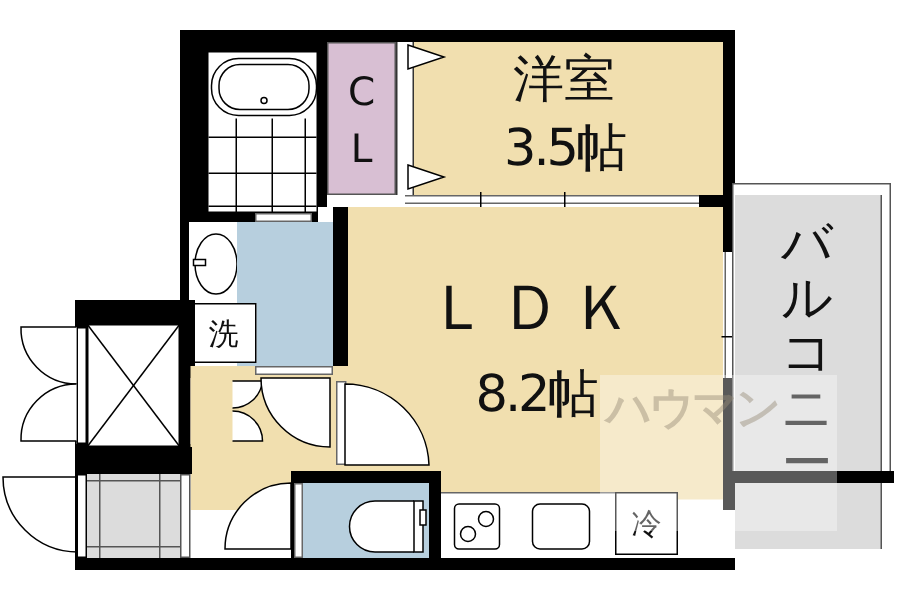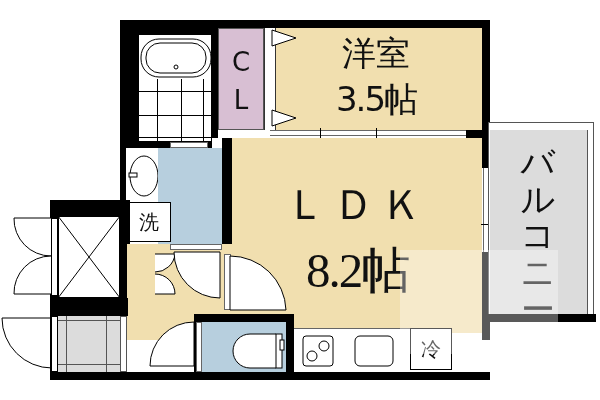--- a/index.html
+++ b/index.html
@@ -77,31 +77,31 @@
   </svg>
 </div>
 <div class="abs room-blue" style="left:158px; top:148px; width:64px; height:96px;"></div>
 <div class="abs room-white" style="left:127px; top:202px; width:44px; height:40px; border:1px solid #000;">
   <div class="label" style="left:0; right:0; top:9px; font-size:20px;">洗</div>
 </div>
 <div class="abs wall" style="left:222px; top:138px; width:10px; height:112px;"></div>
 
 <div class="abs room-yellow" style="left:232px; top:138px; width:250px; height:195px;">
   <div class="label" style="left:0; right:0; top:46px; font-size:42px; letter-spacing:6px;">ＬＤＫ</div>
-  <div class="label" style="left:0; right:0; top:108px; font-size:49px; letter-spacing:-2px;font-family:Liberation Serif, serif;">8.2帖</div>
+  <div class="label" style="left:0; right:0; top:108px; font-size:34px; letter-spacing:-2px;">8.2帖</div>
 </div>
 
 <div class="abs wall" style="left:482px; top:138px; width:8px; height:30px;"></div>
 <div class="abs" style="left:483px; top:168px; width:6px; height:84px; background:#fff; border-left:1px solid #666; border-right:1px solid #666;">
   <div class="abs" style="left:-3px; top:56px; width:12px; height:1px; background:#000;"></div>
 </div>
 <div class="abs wall" style="left:482px; top:252px; width:8px; height:88px;"></div>
 
 <div class="abs" style="left:488px; top:122px; width:106px; height:200px; border:1px solid #555; background:#fff;"></div>
-<div class="abs room-gray" style="left:490px; top:130px; width:98px; height:184px; border-right:1px solid #555;">
+<div class="abs room-gray" style="left:490px; top:130px; width:98px; height:236px; border-right:1px solid #555;">
   <div class="label" style="left:28px; top:14px; width:40px; font-size:34px; white-space:normal; word-break:break-all; line-height:1.08;">バルコニー</div>
 </div>
 <div class="abs wall" style="left:488px; top:314px; width:108px; height:8px;"></div>
 
 <div class="abs wall" style="left:50px; top:200px; width:80px; height:116px;"></div>
 <div class="abs room-white" style="left:58px; top:216px; width:62px; height:82px; border:1px solid #000;">
   <svg width="62" height="82" style="left:-1px; top:-1px;">
     <line x1="0" y1="0" x2="62" y2="82" stroke="#000"></line>
     <line x1="62" y1="0" x2="0" y2="82" stroke="#000"></line>
   </svg>
@@ -172,13 +172,14 @@
     <rect x="1" y="1" width="38" height="30" rx="5" fill="#fff" stroke="#000"></rect>
   </svg>
 </div>
 <div class="abs room-white" style="left:410px; top:328px; width:42px; height:42px; border:1px solid #000;">
   <div class="label" style="left:0; right:0; top:10px; font-size:20px;">冷</div>
 </div>
 
 <div class="abs wall" style="left:50px; top:372px; width:440px; height:8px;"></div>
 
 <div class="abs" style="left:400px; top:250px; width:158px; height:104px; background:rgba(255,255,255,0.35);">
+  <div class="label" style="left:4px; top:8px; font-size:30px; font-weight:bold; color:rgba(150,140,120,0.45); letter-spacing:-2px;">ハウマン</div>
 </div>
 
 </body></html>

